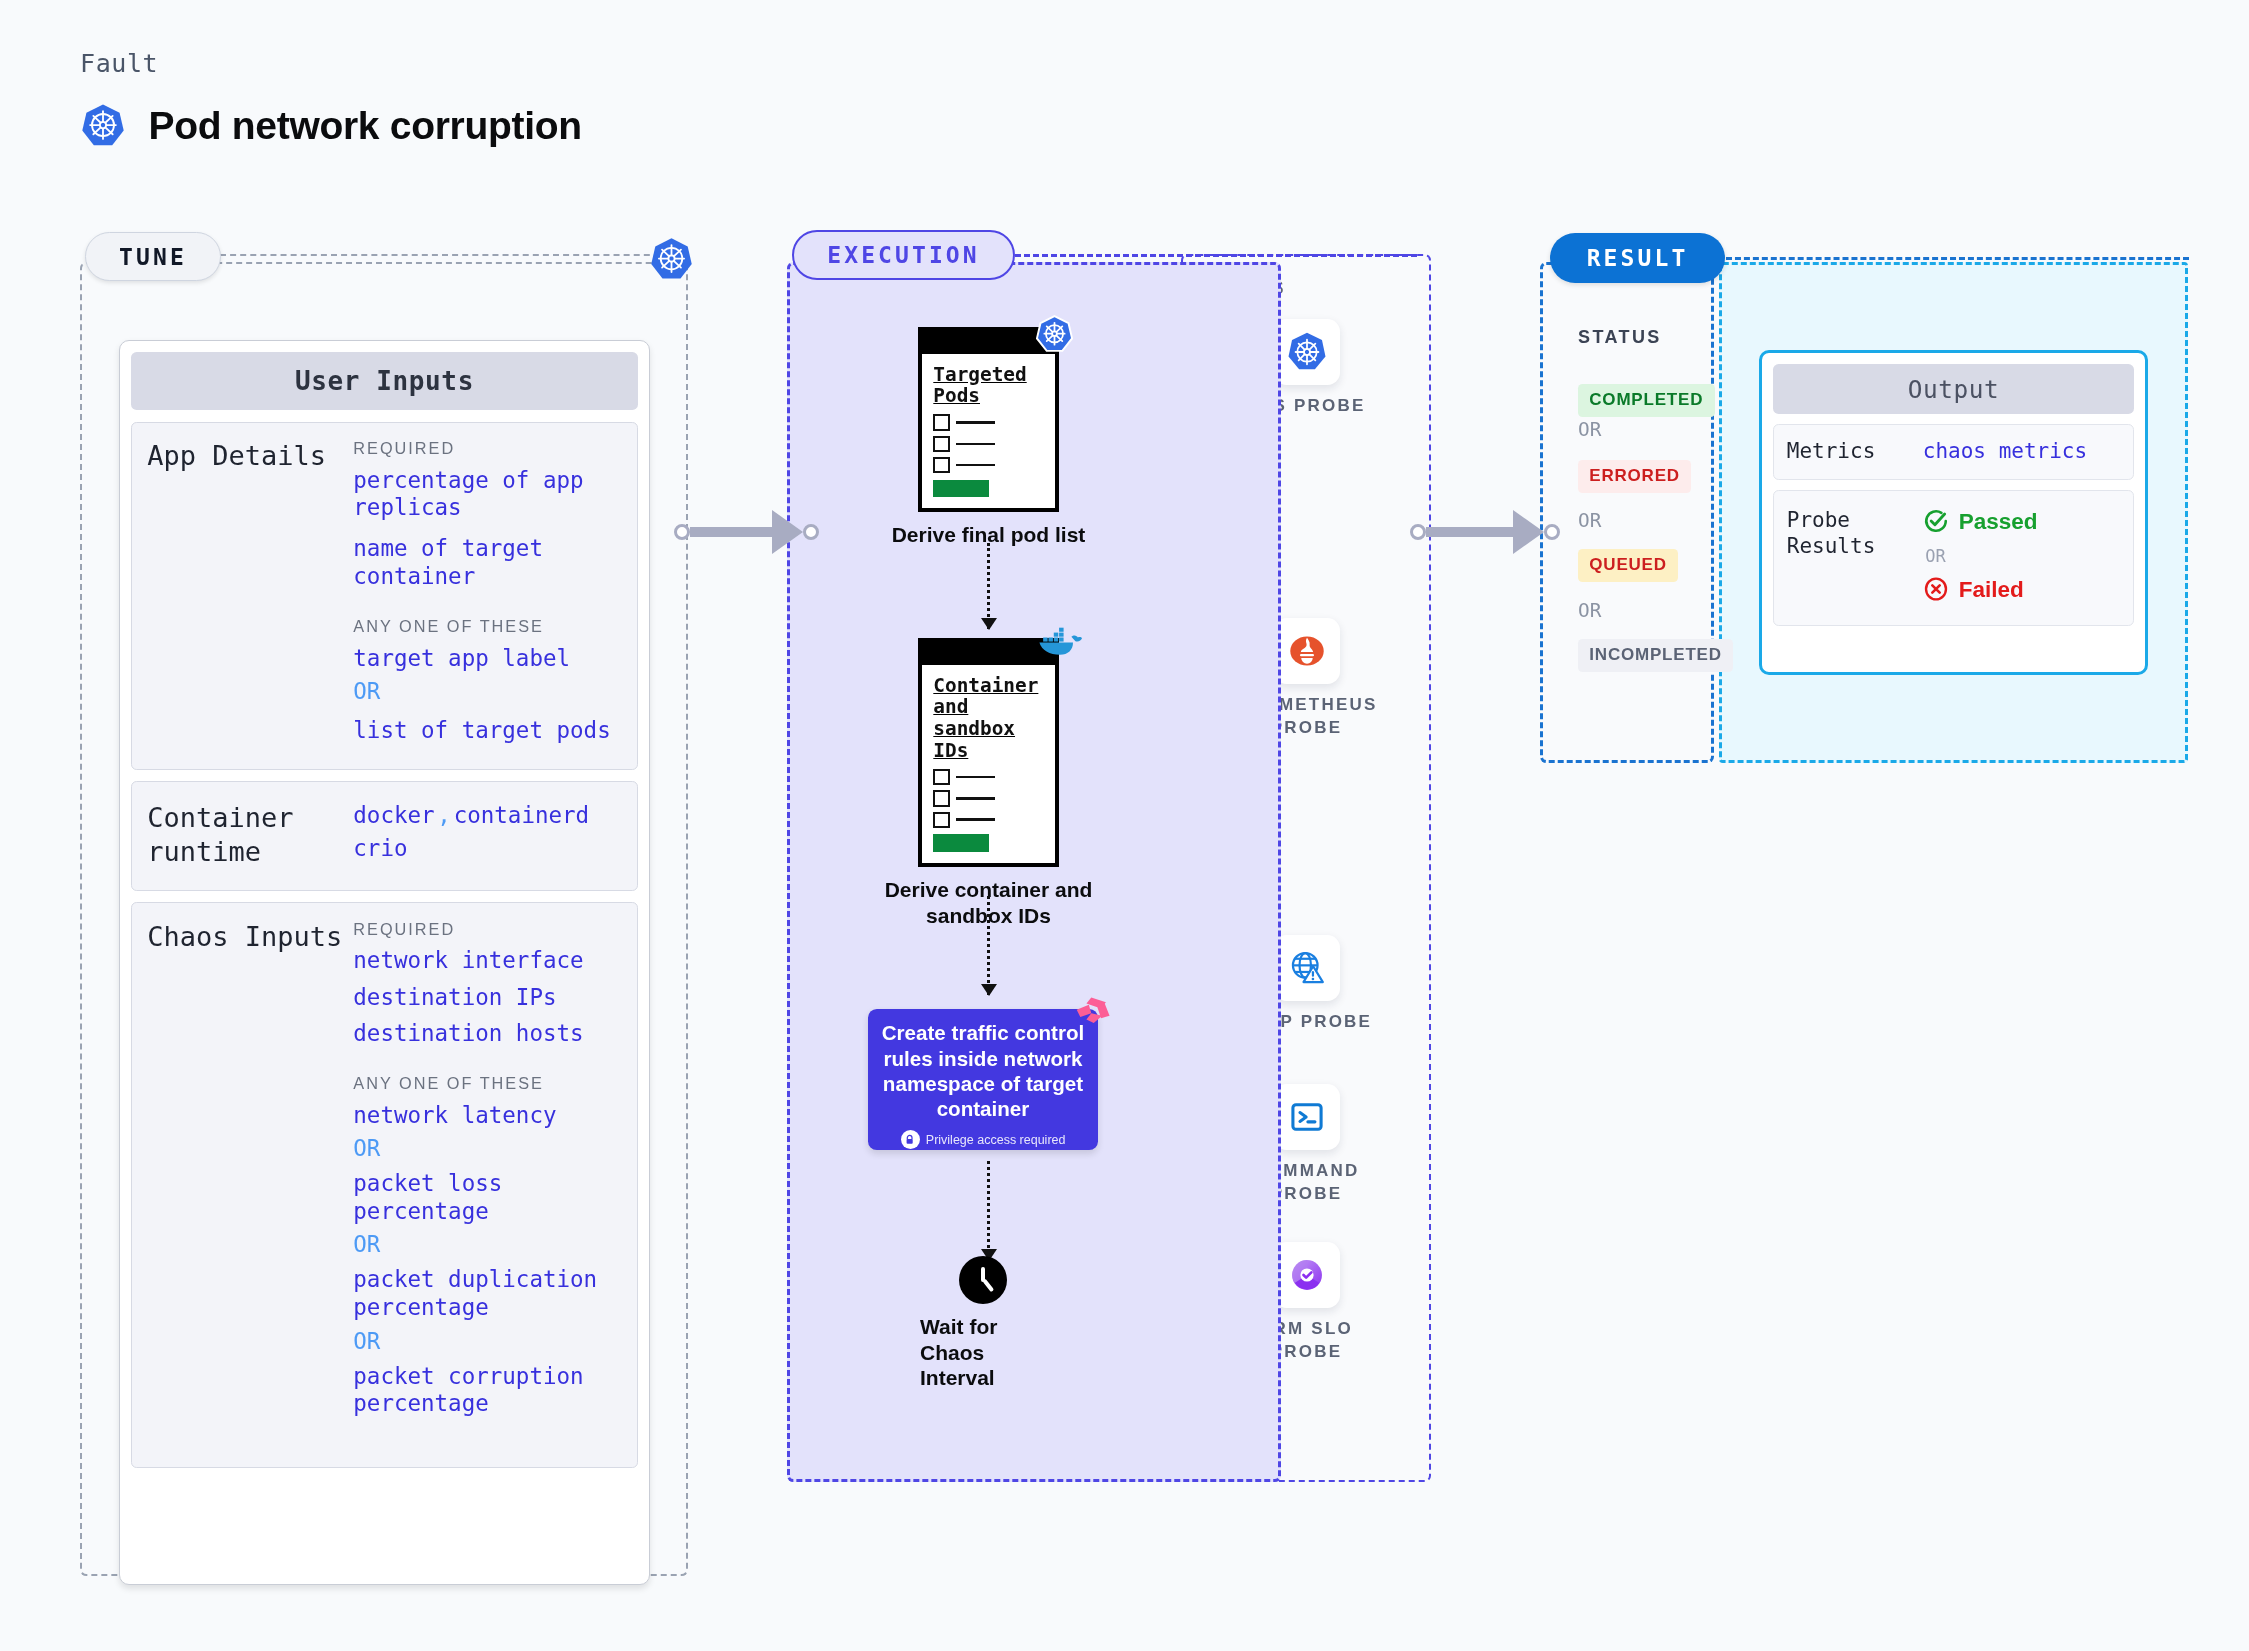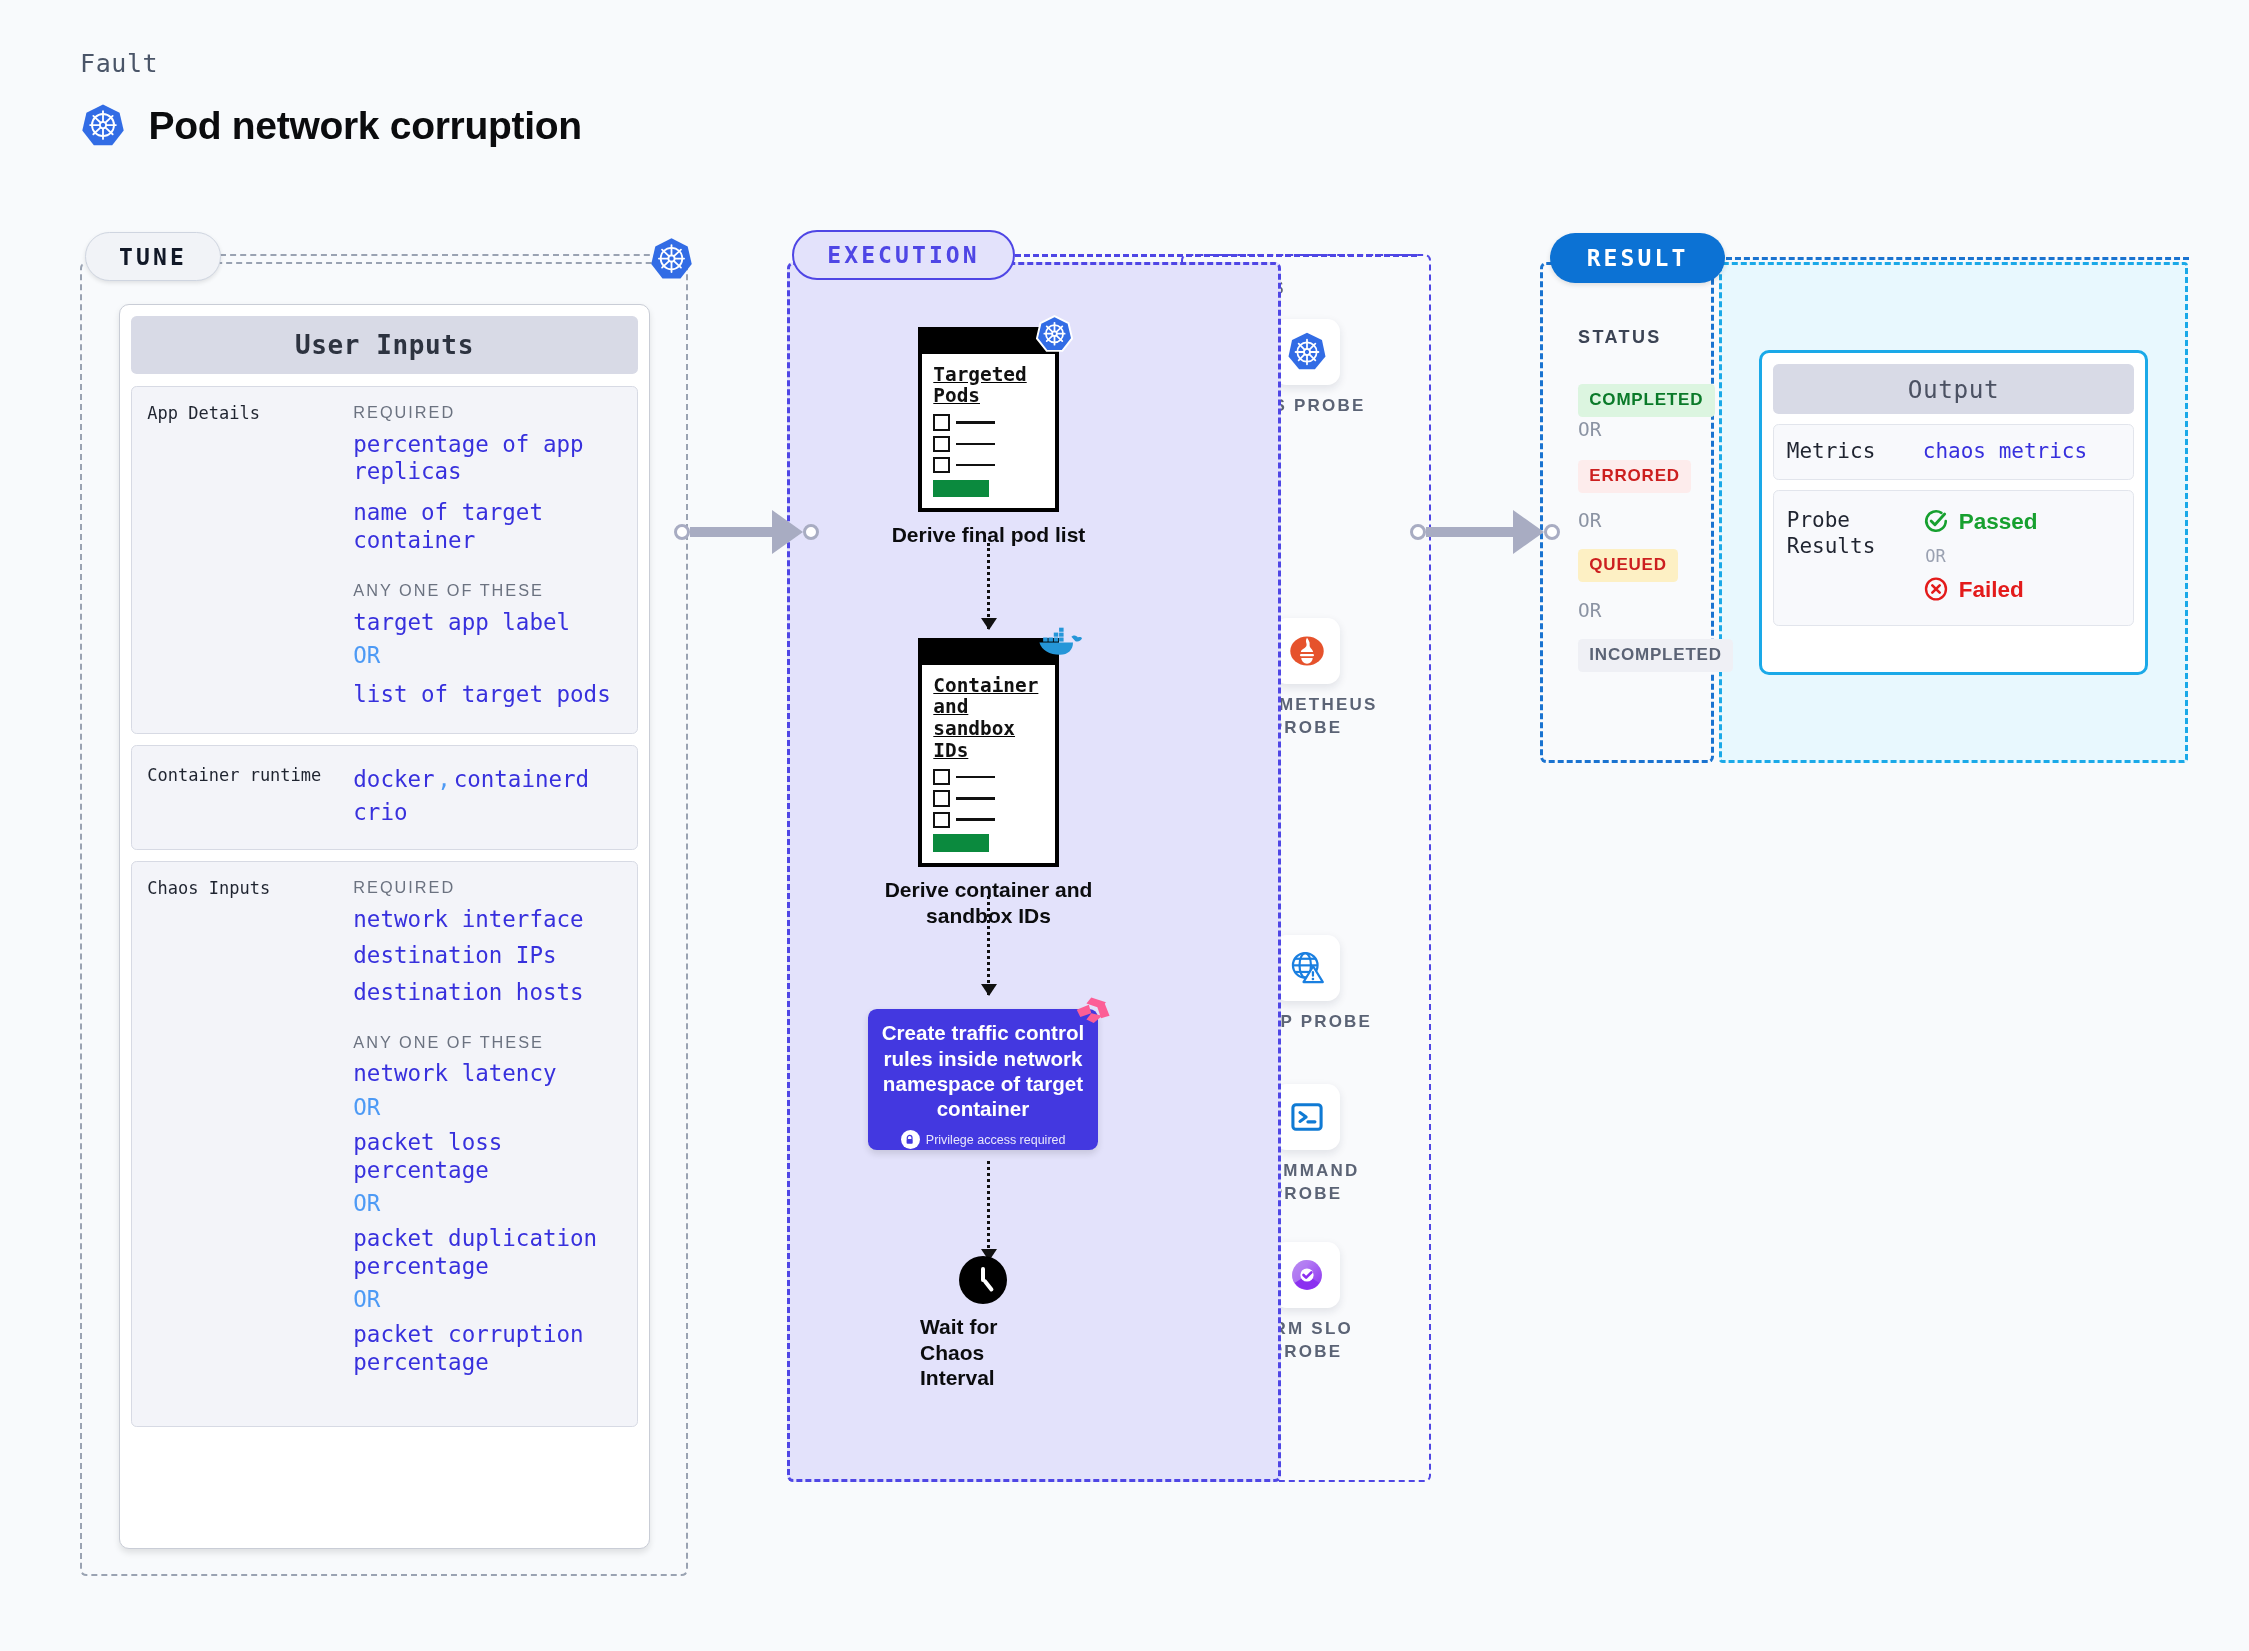--- a/index.html
+++ b/index.html
@@ -45,39 +45,39 @@
     box-shadow:0 1.9px 4.4px rgba(0,0,0,0.10);
   }
   #tune-dash-line {
     position:absolute; left:220px; top:254px; width:450px; height:0;
     border-top:2.5px dashed #9aa3b2;
   }
   #tune-k8s { position:absolute; left:649px; top:237px; width:45px; height:45px; z-index:6; }
 
   
   #user-inputs-card {
-    position:absolute; left:119px; top:304px; width:531px; height:1245px;
+    position:absolute; left:119px; top:340px; width:531px; height:1245px;
     background:#ffffff; border:1.9px solid #c9cdd6; border-radius:10px;
     box-shadow:0 3.1px 6.3px rgba(0,0,0,0.10);
     padding:11.3px;
   }
   #user-inputs-header {
     background:#d8dae6; border-radius:5.6px; height:58px;
     display:flex; align-items:center; justify-content:center;
     font-family:"DejaVu Sans Mono","Liberation Mono",monospace;
     font-size:26px; color:#2d3340; font-weight:bold; letter-spacing:0.6px;
   }
   .ui-section {
     margin-top:11.3px; background:#f3f4f9; border:1.3px solid #d7dae4; border-radius:5.6px;
     padding:16.3px 15px 19px 15px; display:flex;
   }
   .ui-label {
     flex:0 0 206px;
     font-family:"DejaVu Sans Mono","Liberation Mono",monospace;
-    font-size:17px; color:#1f2430; line-height:1.25;
+    font-size:27px; color:#1f2430; line-height:1.25;
   }
   .ui-values { flex:1; }
   .req-label {
     font-size:16.3px; color:#6b7280; letter-spacing:2px; font-weight:500;
     margin-bottom:8.8px; font-family:"Liberation Sans", sans-serif;
   }
   .val {
     font-family:"DejaVu Sans Mono","Liberation Mono",monospace;
     font-size:22.5px; color:#3730dd; line-height:1.22; margin-bottom:5.6px;
   }

